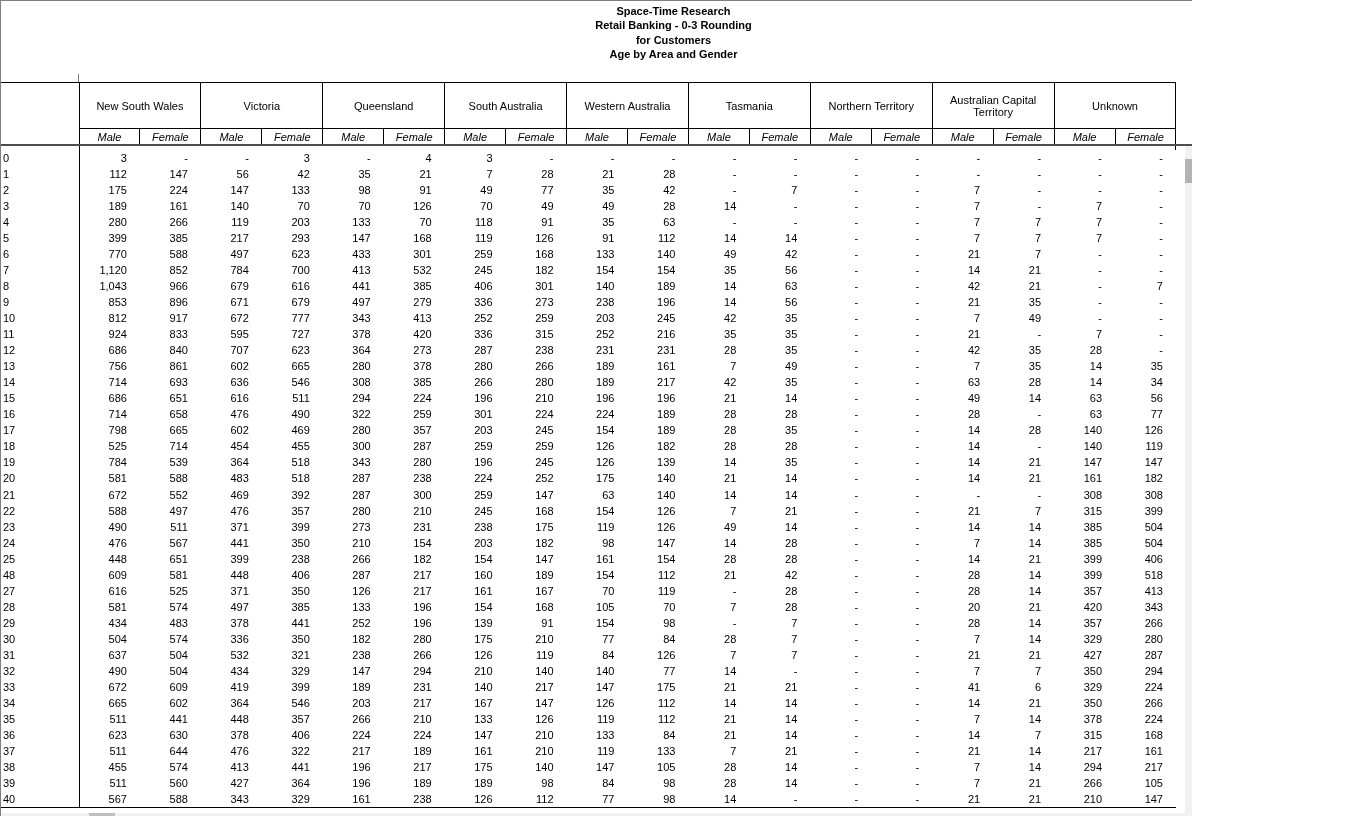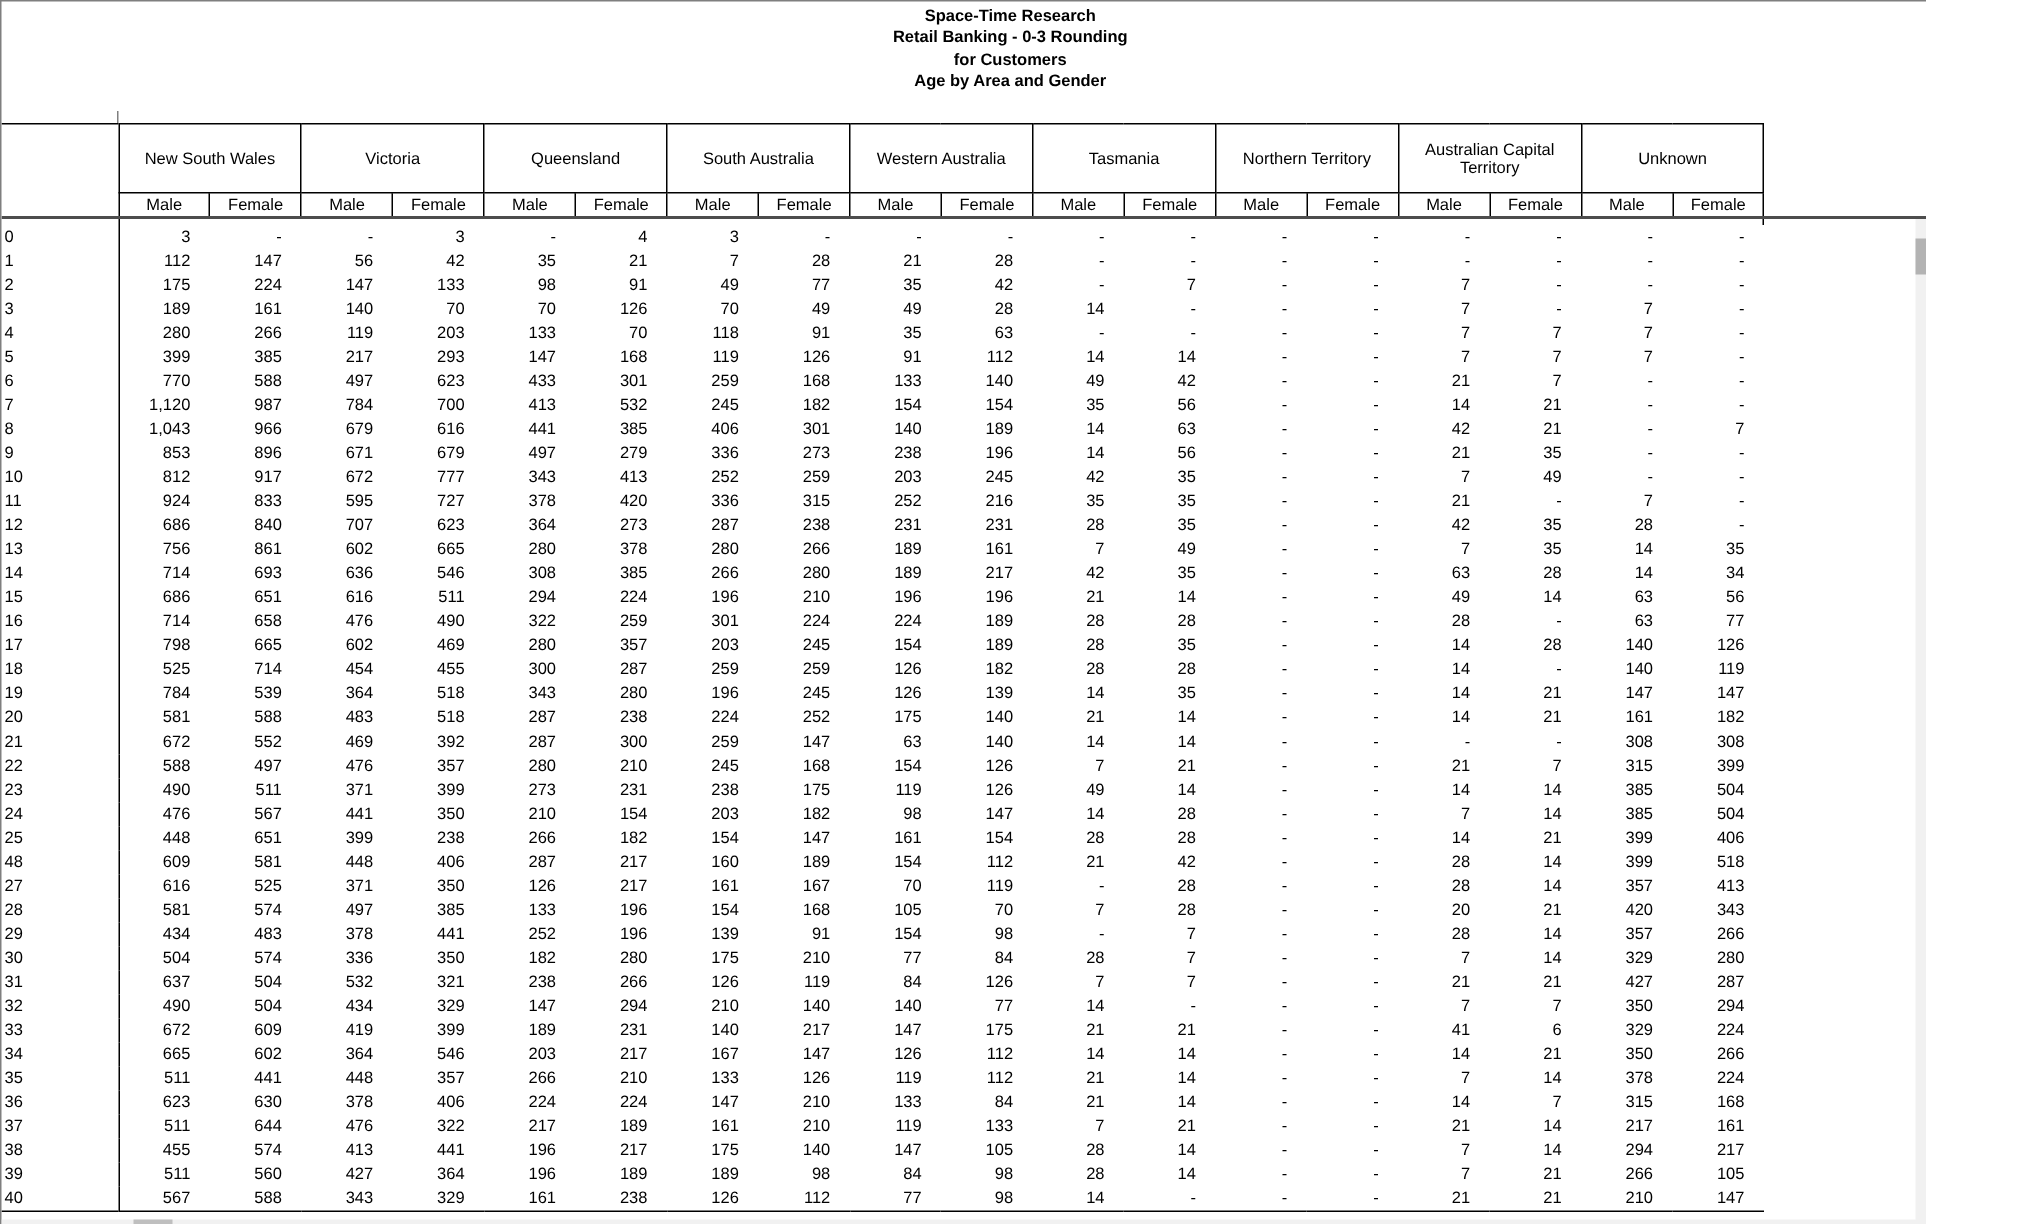--- a/index.html
+++ b/index.html
@@ -1,37 +1,37 @@
 <!DOCTYPE html>
 <html><head>
 <meta charset="utf-8">
 <style>
   * { margin:0; padding:0; box-sizing:border-box; }
   html,body { background:#fff; }
   .page {
-    position:relative; width:1284px; height:816px; background:#ffffff;
+    position:relative; width:1192px; height:816px; background:#ffffff;
     font-family:"Liberation Sans","DejaVu Sans",sans-serif; color:#000;
     border-top:1px solid #7f7f7f; border-left:1px solid #7f7f7f;
     overflow:hidden;
   }
   .titleblock {
     position:absolute; top:3px; left:0; width:1345px; text-align:center;
     font-size:11px; font-weight:bold; line-height:14.4px;
   }
   .tick { position:absolute; left:77px; top:73px; width:1px; height:8px; background:#7f7f7f; }
   table.report {
     position:absolute; top:81px; left:0; width:1175px;
     border-collapse:collapse; table-layout:fixed;
     font-size:11px; color:#000;
     border-top:1px solid #000; border-bottom:1px solid #000;
   }
   table.report th { font-weight:normal; text-align:center; vertical-align:middle; }
   th.corner { border-right:1px solid #000; }
   th.group { border:1px solid #000; height:46px; padding:4px 4px; }
-  th.sub { border:1px solid #000; border-bottom:none; height:16px; }
+  th.sub { border:1px solid #000; border-bottom:none; height:16px;font-style:italic; }
   td.agelabel { text-align:left; padding-left:2px; border-right:1px solid #000; }
   td.num { text-align:right; padding-right:13px; }
   tbody tr { height:16.05px; }
   tr.spacer { height:5px; }
   tr.spacer td { border-right:1px solid #000; }
   .thickline { position:absolute; top:143px; left:0; width:1345px; height:2px; background:#4d4d4d; }
   .vscroll-track { position:absolute; right:0; top:145px; width:7px; height:671px; background:#f1f1f1; }
   .vscroll-thumb { position:absolute; right:0; top:13px; width:7px; height:24px; background:#b3b3b3; }
   .hscroll-track { position:absolute; left:0; top:812px; width:1345px; height:4px; background:#f1f1f1; }
   .hscroll-thumb { position:absolute; left:88px; top:0; width:26px; height:4px; background:#bfbfbf; }
@@ -254,21 +254,21 @@
           <td class="num">-</td>
           <td class="num">-</td>
           <td class="num">21</td>
           <td class="num">7</td>
           <td class="num">-</td>
           <td class="num">-</td>
         </tr>
         <tr>
           <td class="agelabel">7</td>
           <td class="num">1,120</td>
-          <td class="num">987</td>
+          <td class="num">852</td>
           <td class="num">784</td>
           <td class="num">700</td>
           <td class="num">413</td>
           <td class="num">532</td>
           <td class="num">245</td>
           <td class="num">182</td>
           <td class="num">154</td>
           <td class="num">154</td>
           <td class="num">35</td>
           <td class="num">56</td>

